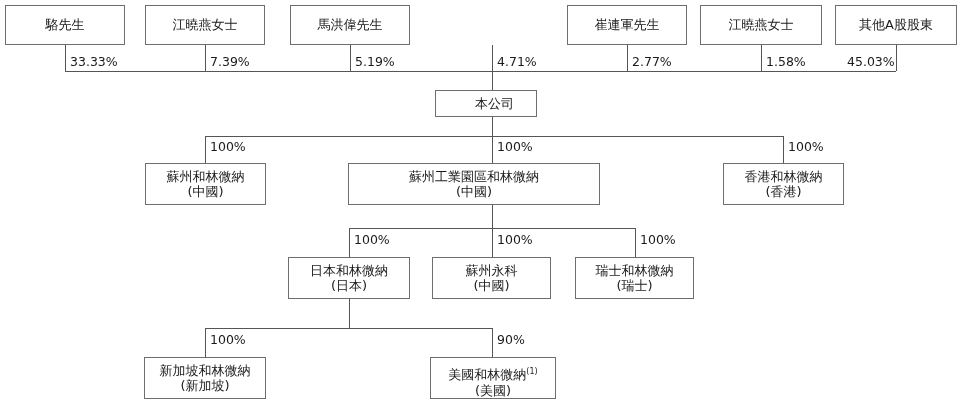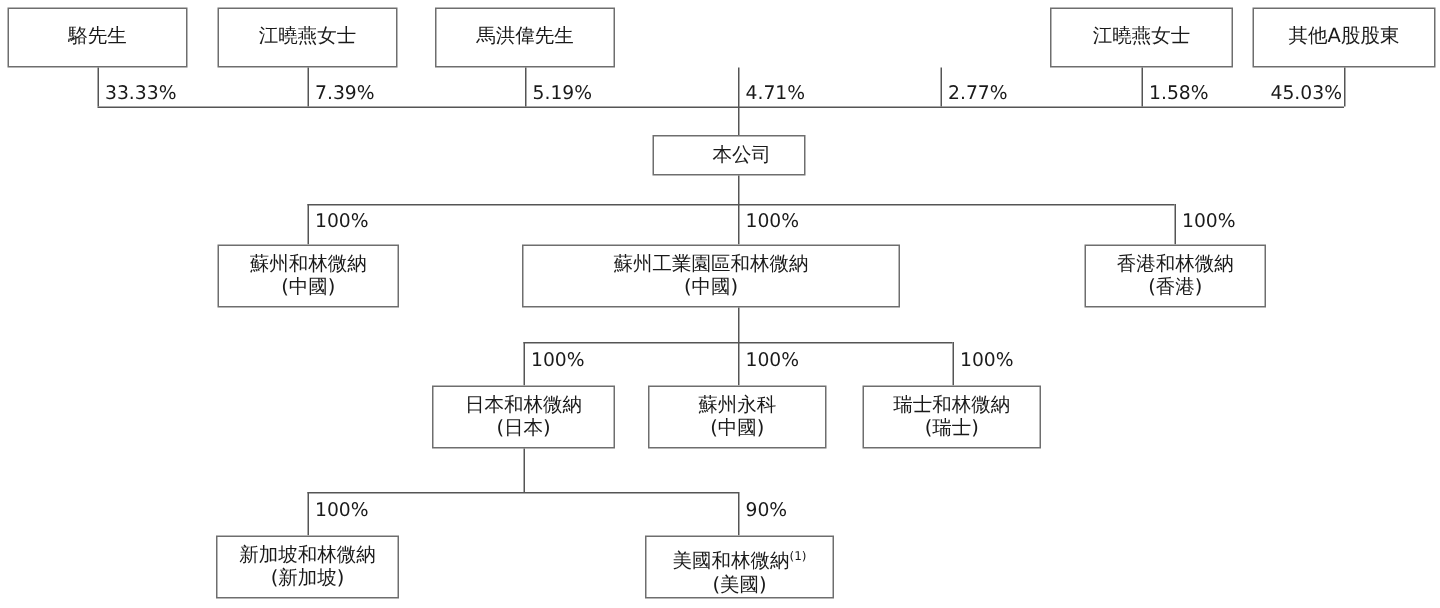--- a/index.html
+++ b/index.html
@@ -68,20 +68,23 @@
 <div id="chart">
 
   <div class="box" style="left:5px; top:5px; width:120px; height:40px;">
     <span class="nm">駱先生</span>
   </div>
   <div class="box" style="left:145px; top:5px; width:120px; height:40px;">
     <span class="nm">江曉燕女士</span>
   </div>
   <div class="box" style="left:290px; top:5px; width:120px; height:40px;">
     <span class="nm">馬洪偉先生</span>
+  </div>
+  <div class="box" style="left:567px; top:5px; width:120px; height:40px;">
+    <span class="nm">崔連軍先生</span>
   </div>
   <div class="box" style="left:700px; top:5px; width:122px; height:40px;text-align:center;">
     <span class="nm">江曉燕女士</span>
   </div>
   <div class="box" style="left:835px; top:5px; width:122px; height:40px;">
     <span class="nm">其他A股股東</span>
   </div>
 
   <div class="line-v" style="left:65px;  top:45px; height:26px;"></div>
   <div class="line-v" style="left:205px; top:45px; height:26px;"></div>

